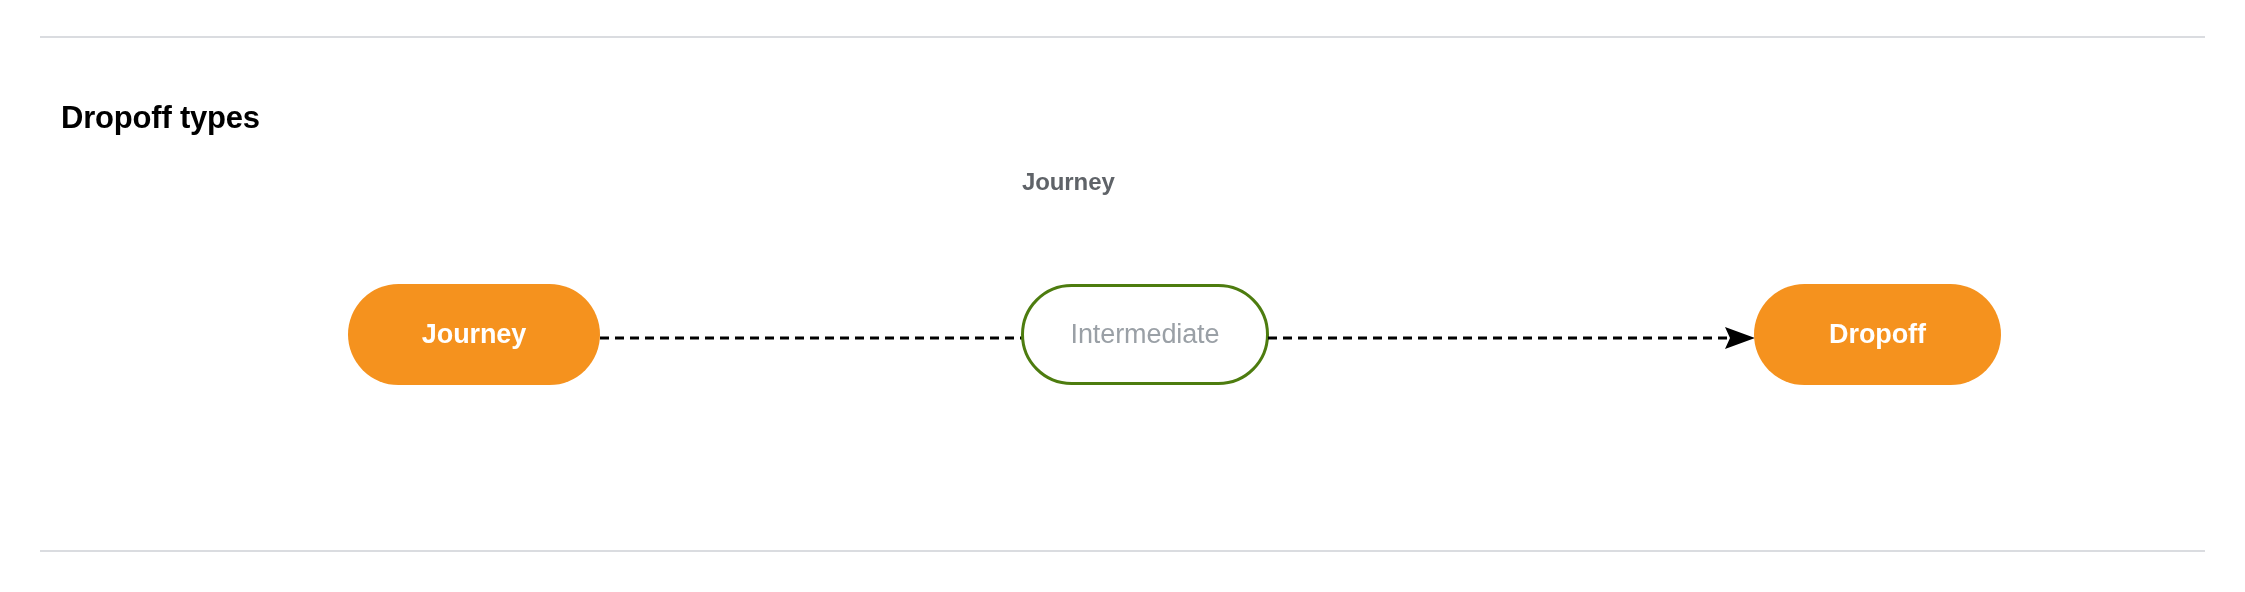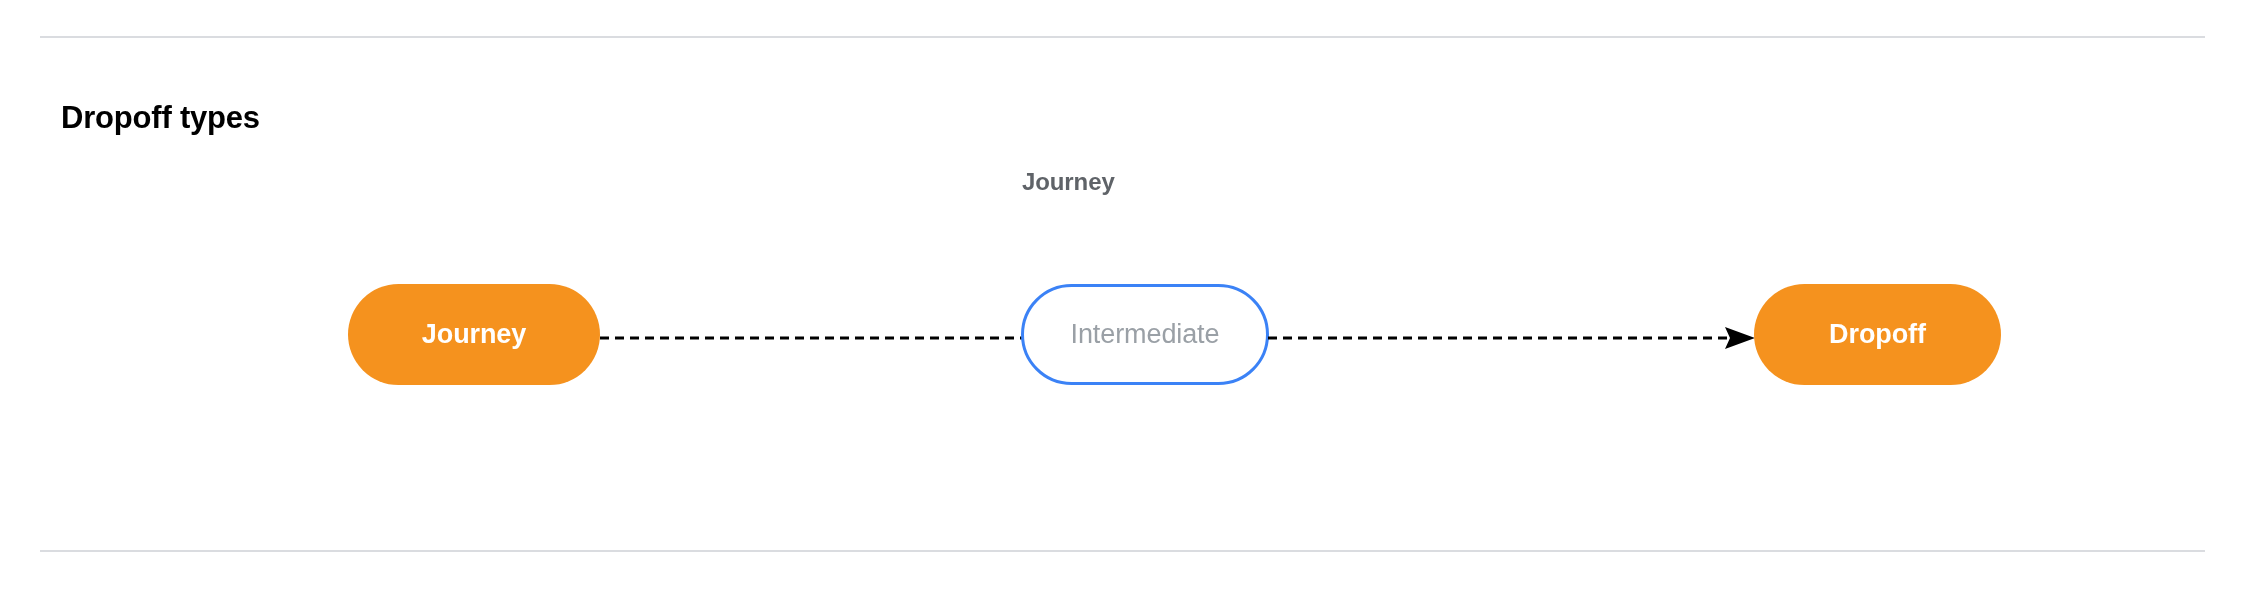--- a/index.html
+++ b/index.html
@@ -84,21 +84,21 @@
 
   .node.terminal {
     background: #F5921E;
     color: #ffffff;
     font-weight: bold;
     letter-spacing: -0.1px;
   }
 
   .node.intermediate {
     background: #ffffff;
-    border: 3px solid #3b82f6;
+    border: 3px solid #4d7c0f;
     color: #9aa0a6;
     font-weight: normal;
     letter-spacing: -0.1px;
   }
 
   .node-pickup       { left: 348px;  top: 284px; width: 252px; }
   .node-intermediate { left: 1021px; top: 284px; width: 248px; }
   .node-dropoff      { left: 1754px; top: 284px; width: 247px; }
 
   

